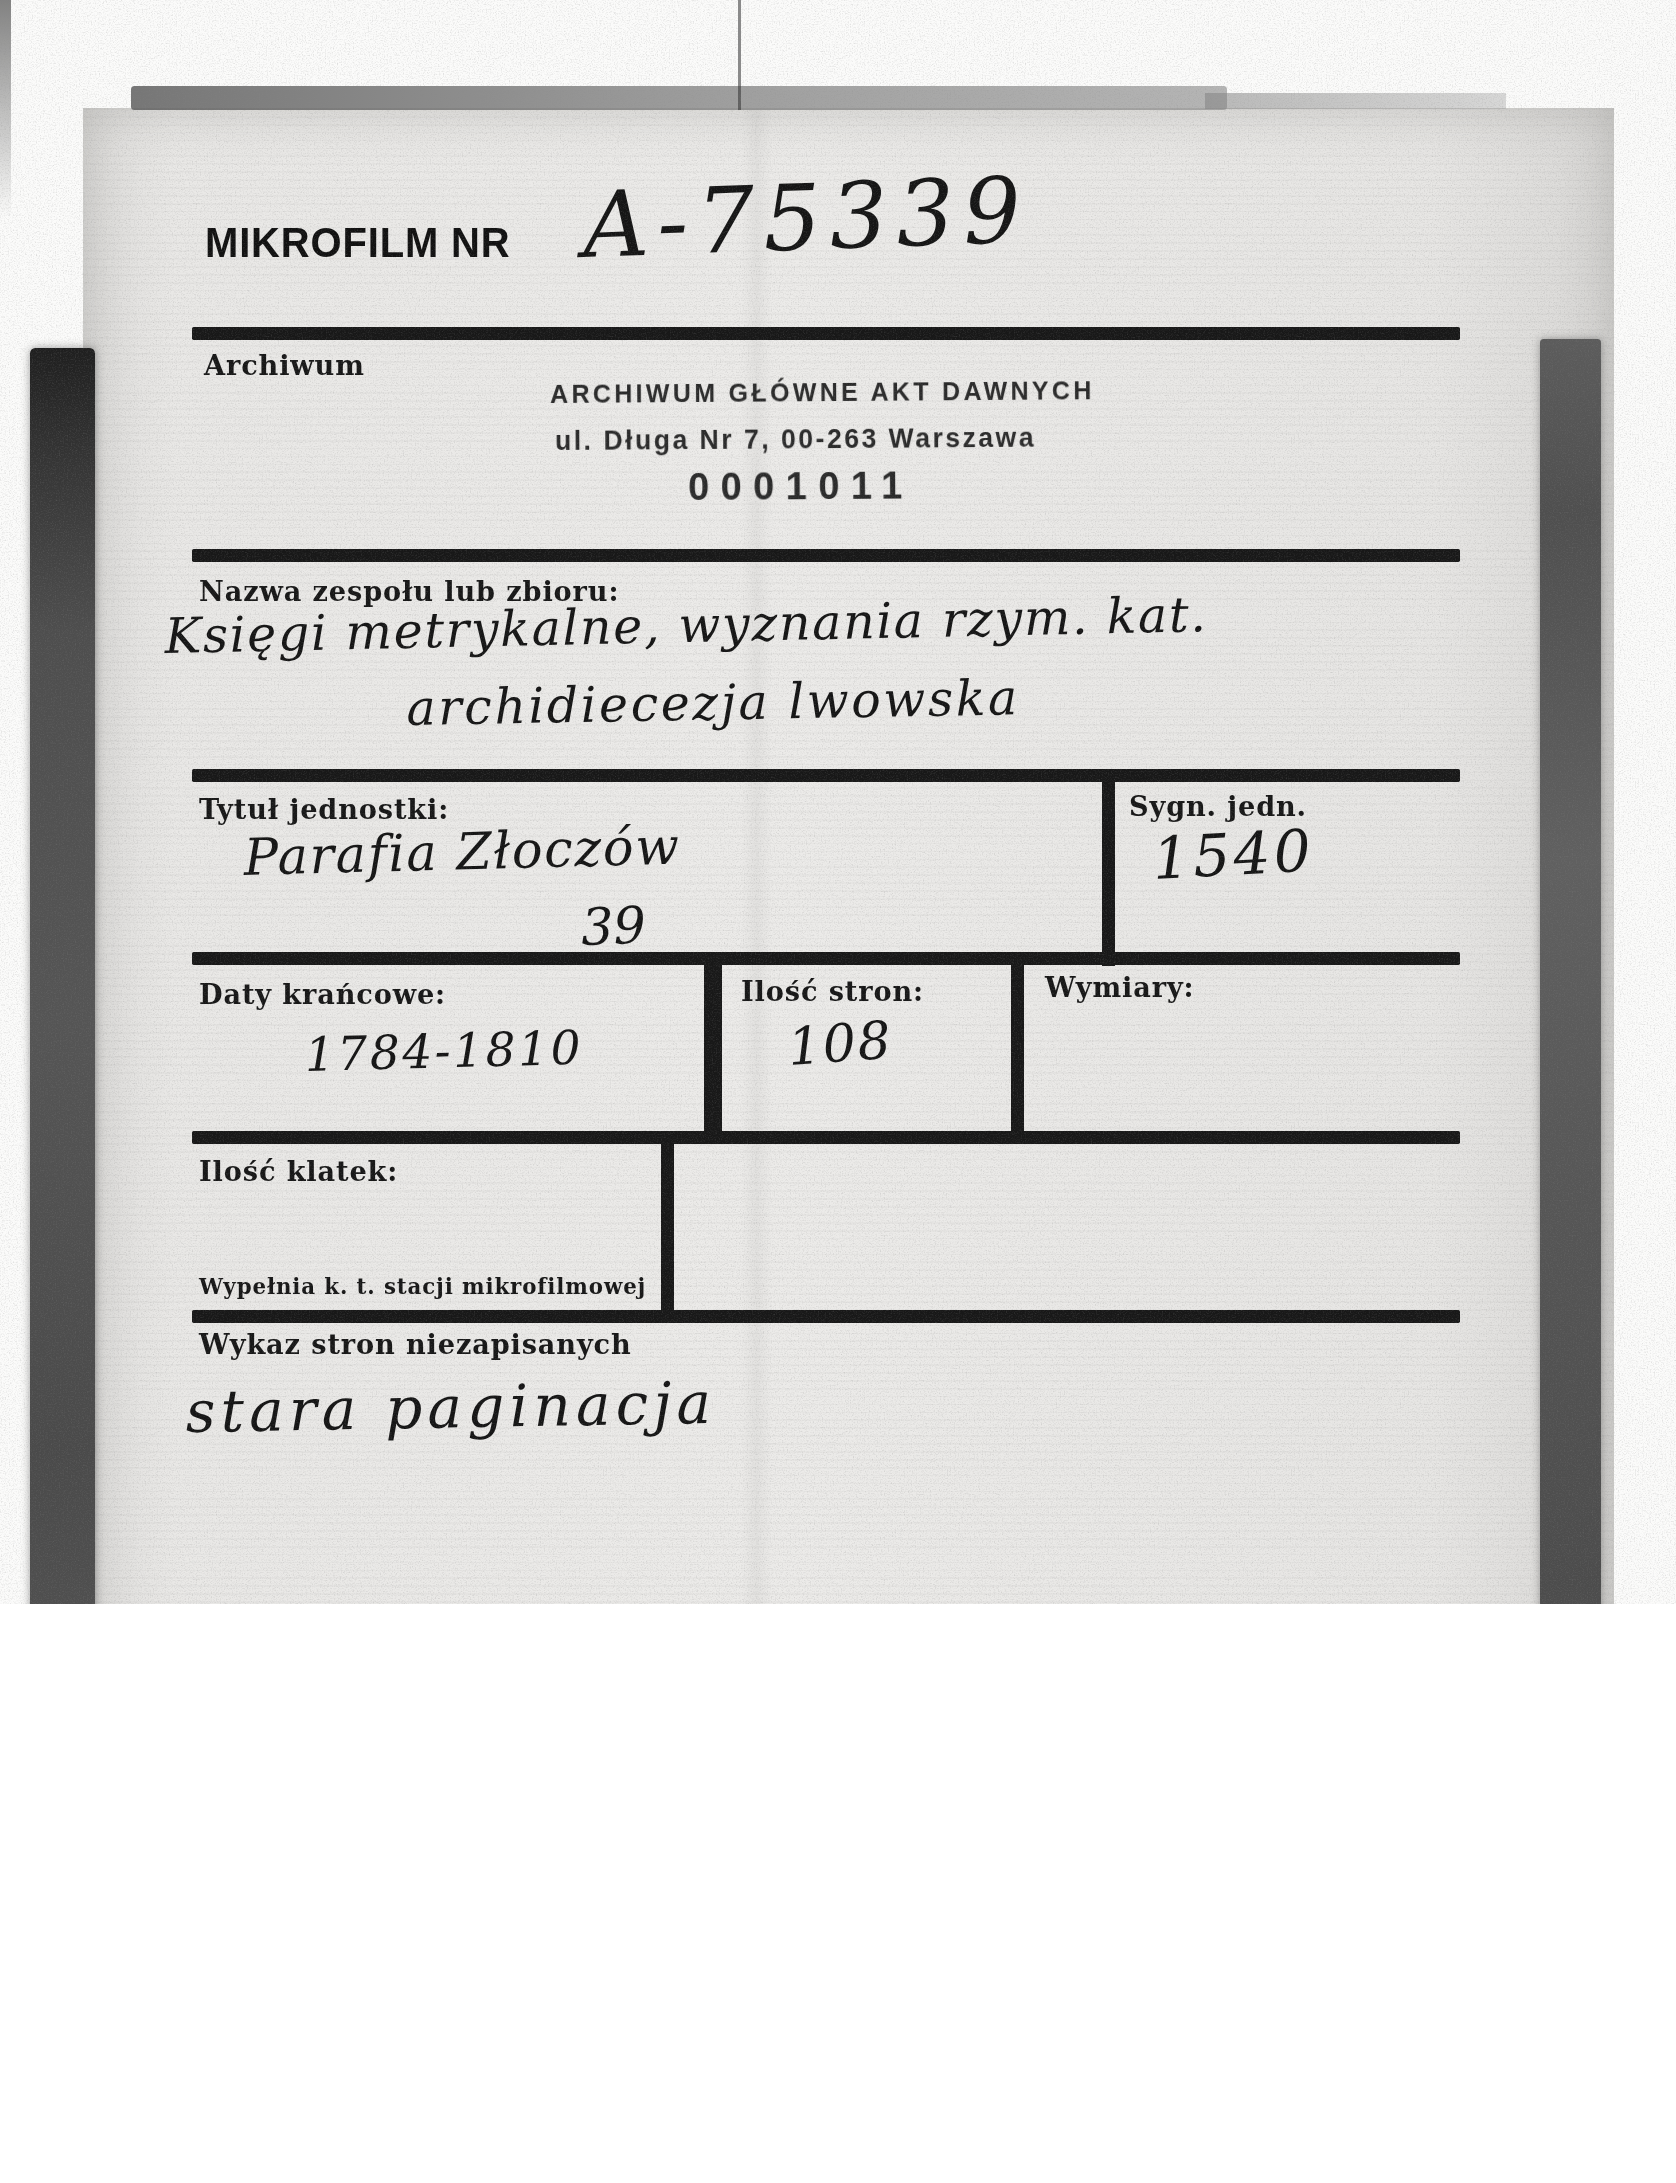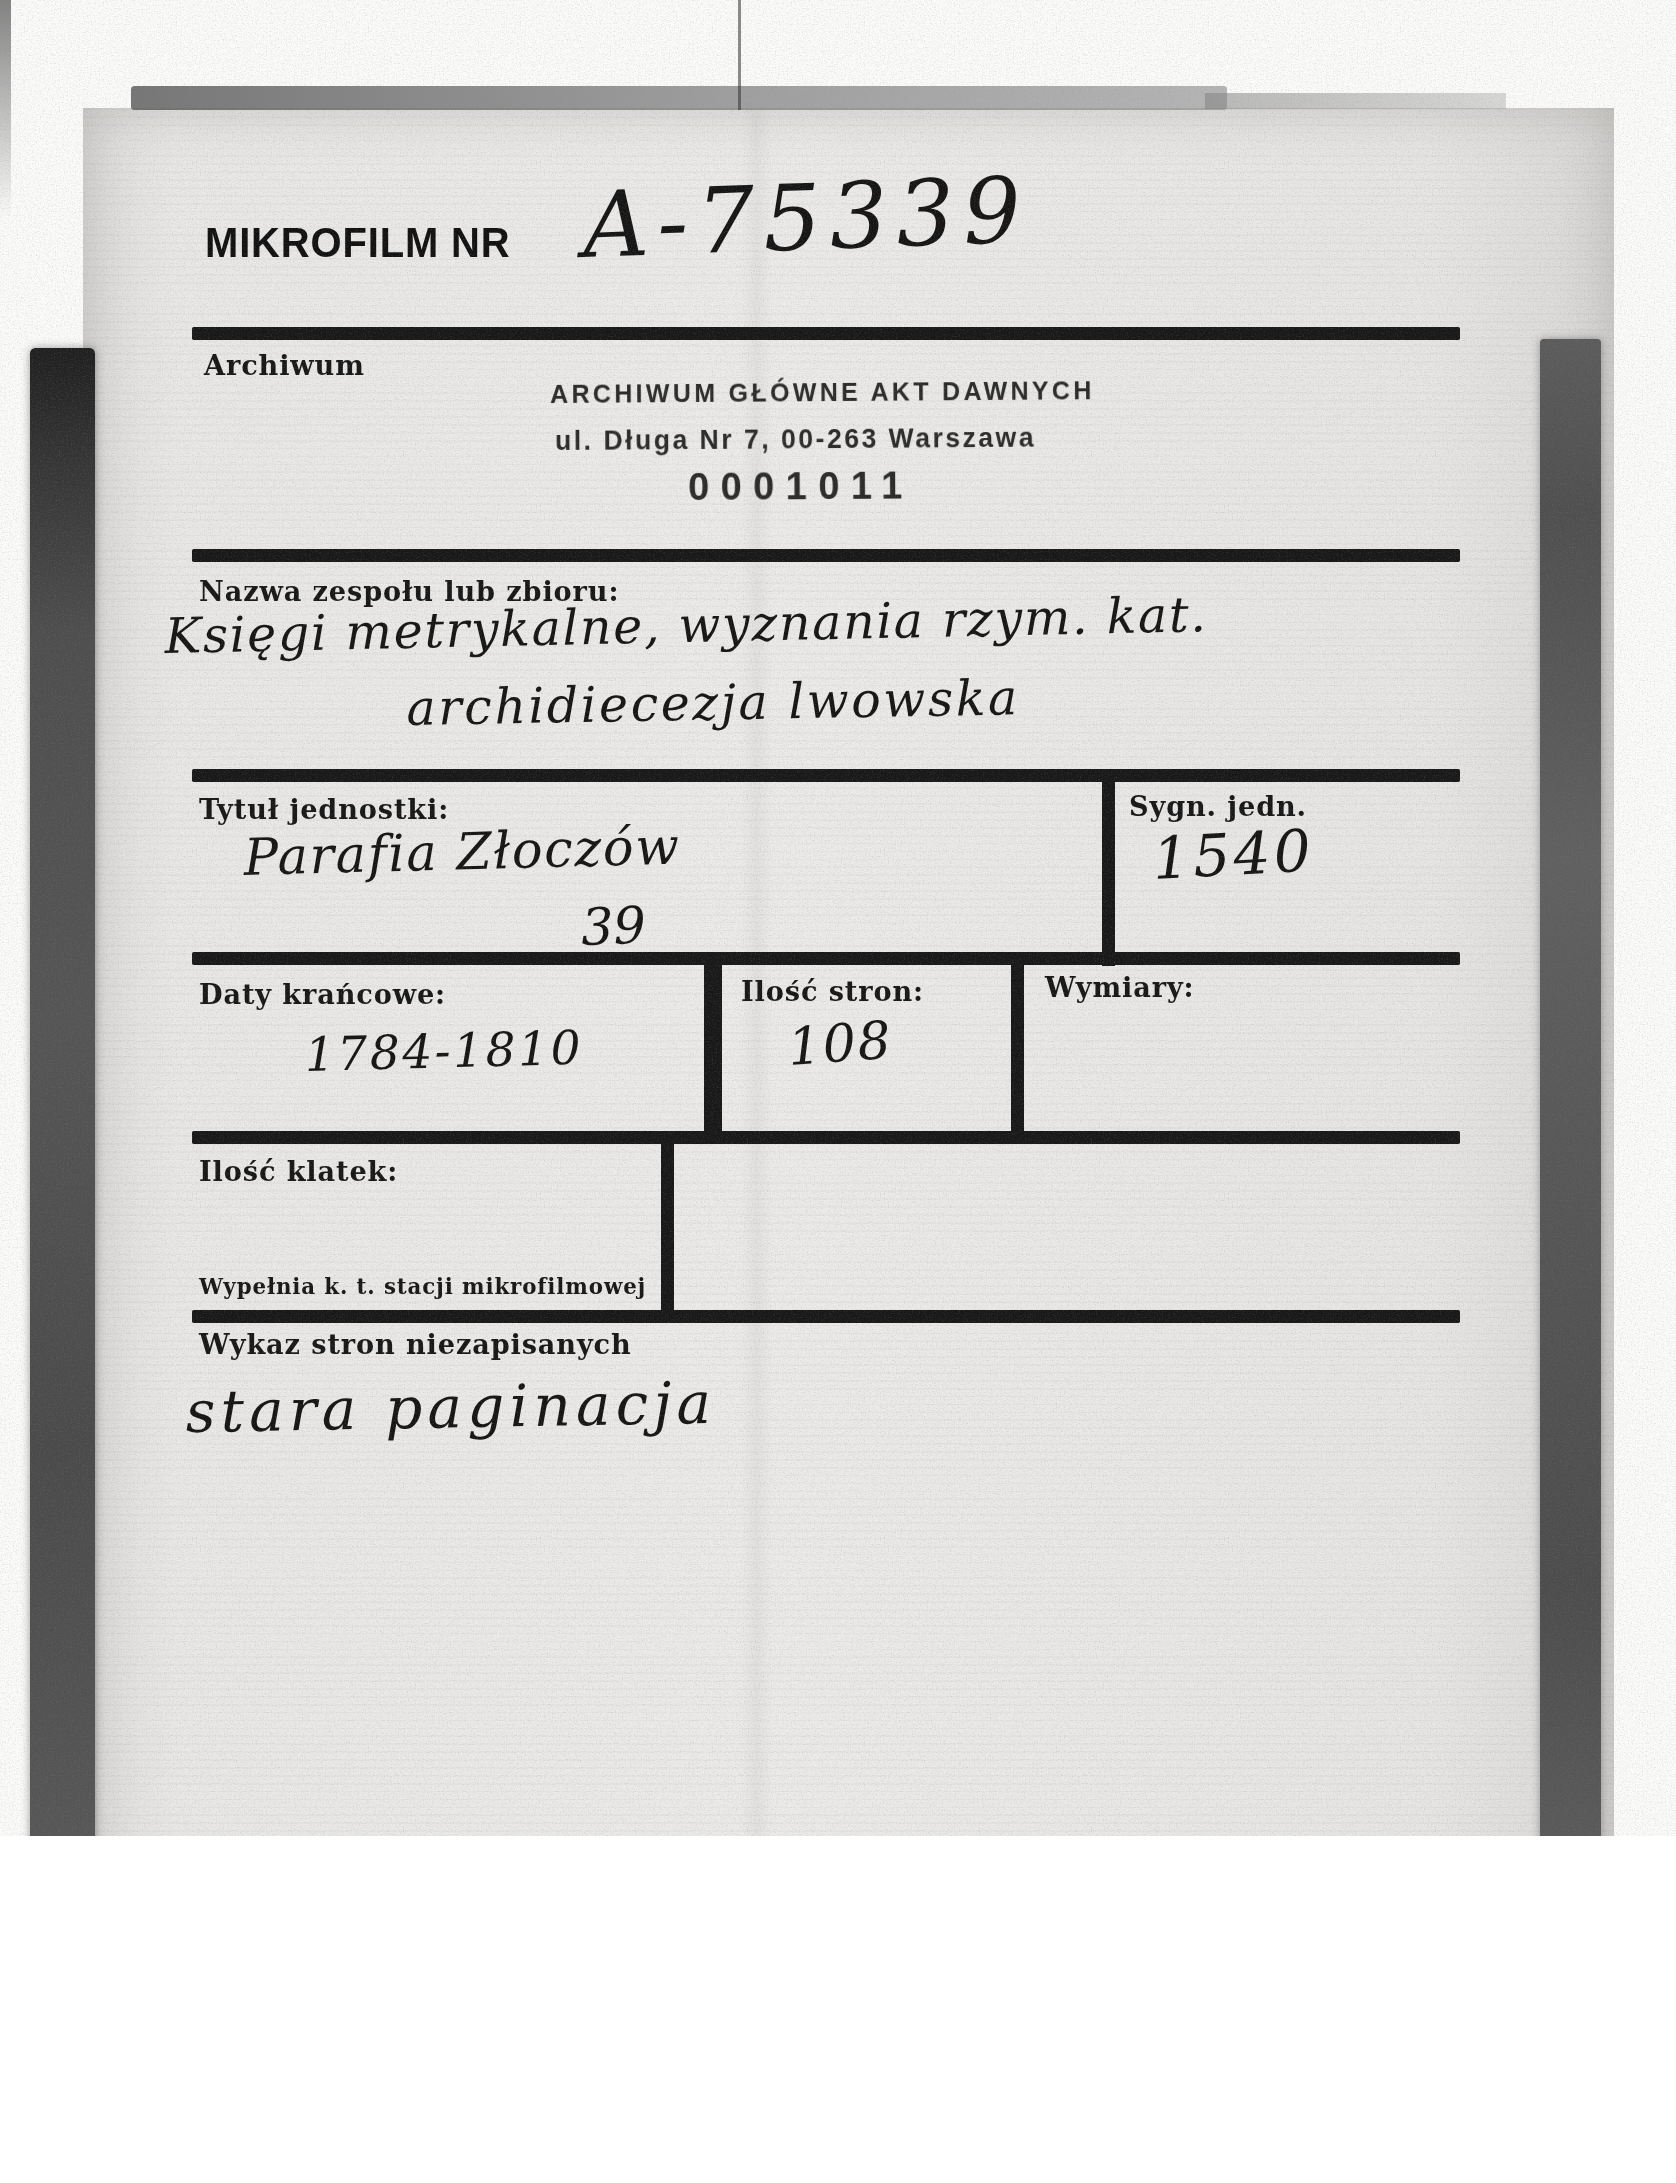--- a/index.html
+++ b/index.html
@@ -1,16 +1,16 @@
 <!DOCTYPE html>
 <html style="font-size:14px"><head>
 <meta charset="utf-8">
 <style>
   html,body{margin:0;padding:0;background:#ffffff;}
-  #scan{position:relative;width:1677px;height:1836px;overflow:hidden;
+  #scan{position:relative;width:1677px;height:1604px;overflow:hidden;
         background:#fbfbfa;font-family:"Liberation Sans",sans-serif;}
 
   
   .card{position:absolute;left:83px;top:108px;width:1531px;height:1991px;
         background:
           repeating-linear-gradient(180deg, rgba(120,120,118,0.045) 0 1.7px, rgba(0,0,0,0) 1.7px 7.9px),
           linear-gradient(90deg,#dedddb 0%,#e9e8e6 6%,#ecebe9 45%,#e7e6e4 88%,#d9d8d6 100%);
         box-shadow:inset 0 0 52px rgba(90,90,88,.25);}
   .band{position:absolute;}
   .band-top{left:131px;top:86px;width:1096px;height:23.6px;border-radius:3.5px;

